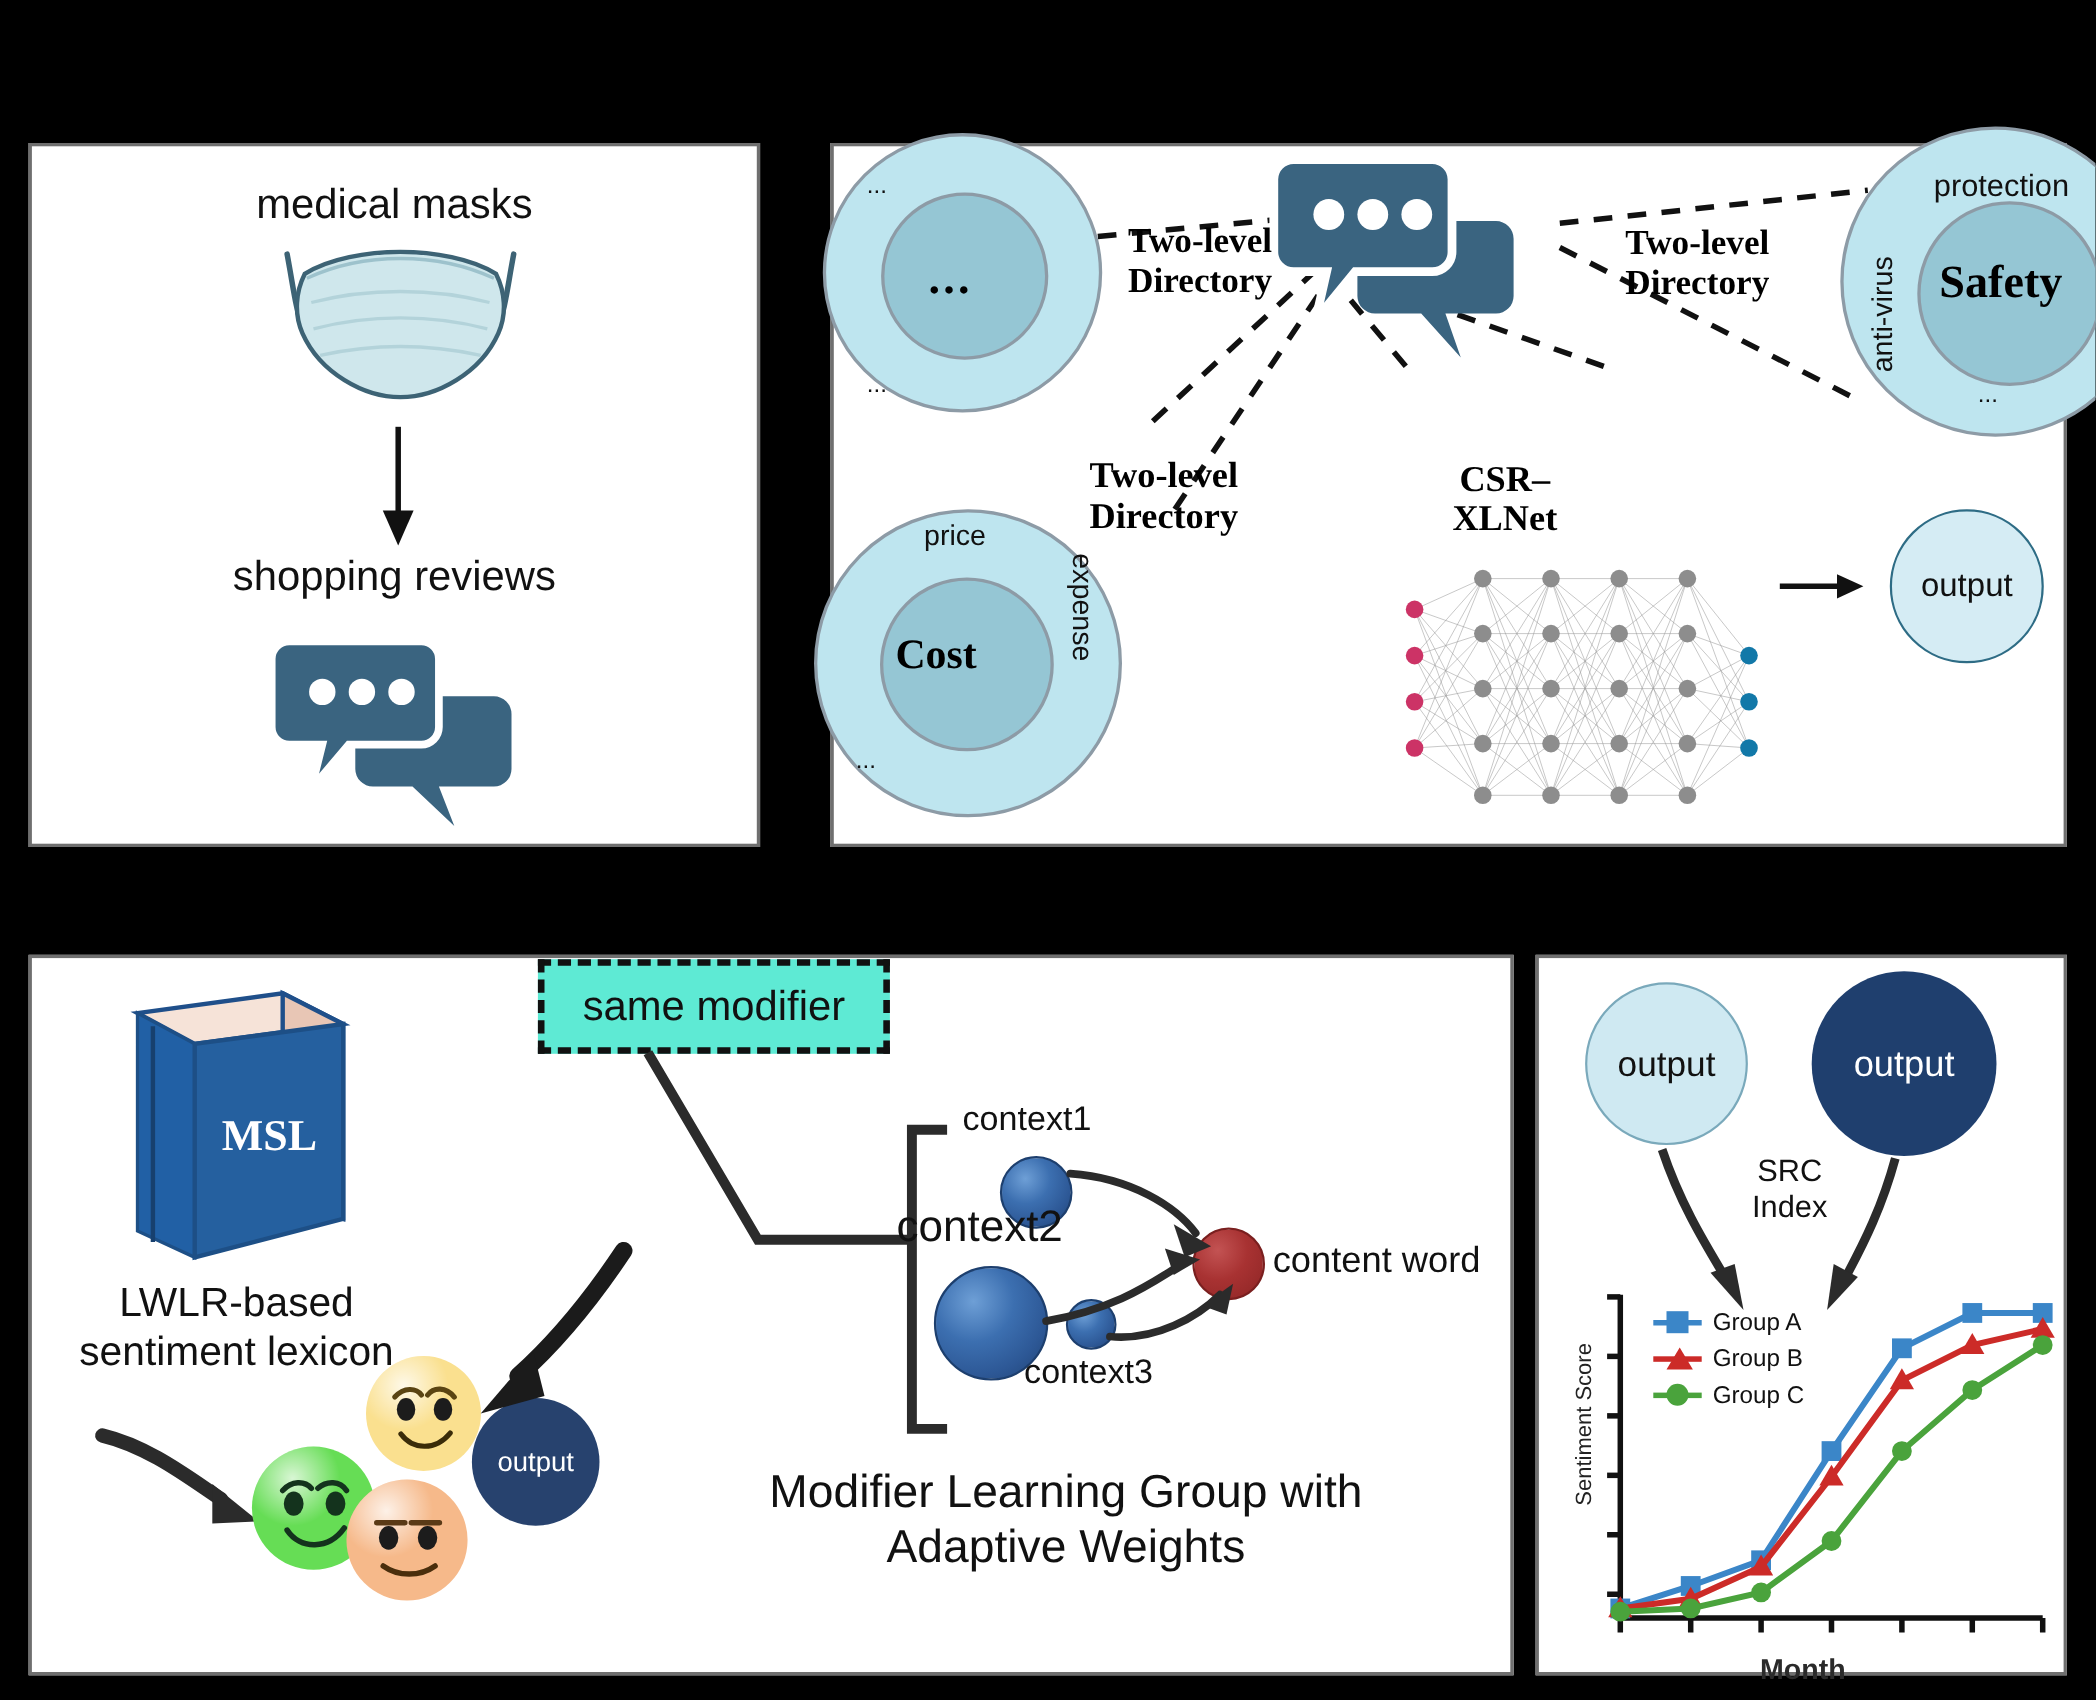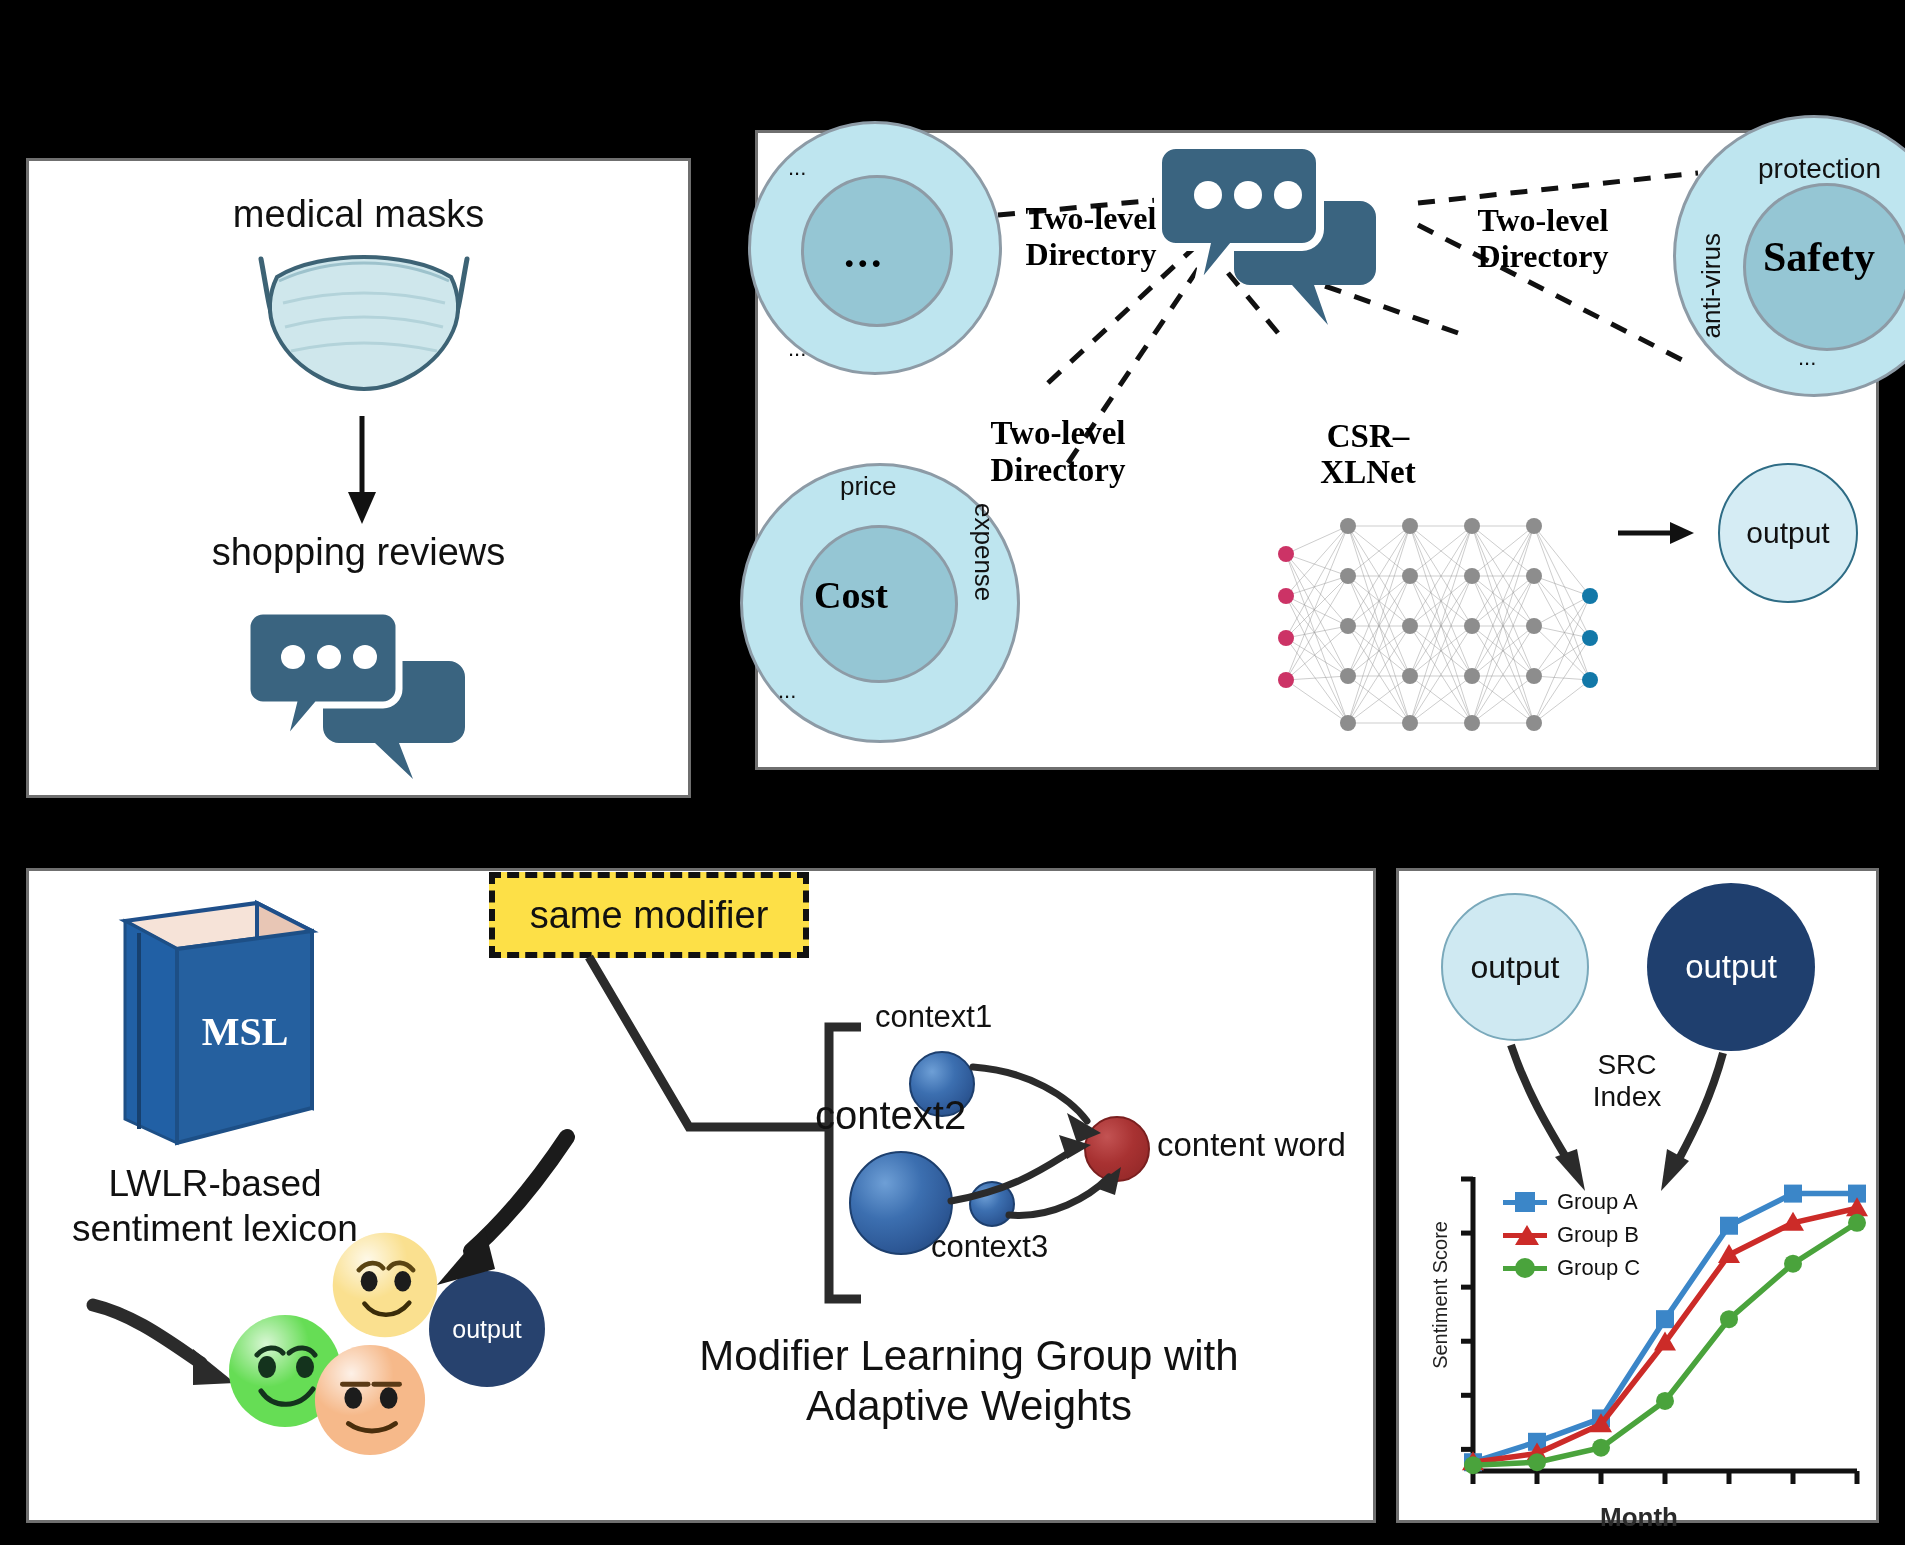--- a/index.html
+++ b/index.html
@@ -1,18 +1,18 @@
 <!DOCTYPE html>
 <html><head>
 <meta charset="utf-8">
 <style>
   html,body{margin:0;padding:0;background:#000;}
   body{width:1905px;height:1545px;font-family:"Liberation Sans",sans-serif;overflow:hidden;position:relative;}
   .panel{position:absolute;background:#fff;border:3px solid #6f6f6f;box-sizing:border-box;}
-  #panel-tl{left:26px;top:130px;width:665px;height:640px;margin-top:28px;}
+  #panel-tl{left:26px;top:130px;width:665px;height:640px;}
   #panel-tr{left:755px;top:130px;width:1124px;height:640px;}
   #panel-bl{left:26px;top:868px;width:1350px;height:655px;}
   #panel-br{left:1396px;top:868px;width:483px;height:655px;}
   .abs{position:absolute;}
   .ctr{text-align:center;}
   .lbl{font-family:"Liberation Sans",sans-serif;color:#111;}
   .serif{font-family:"Liberation Serif",serif;font-weight:700;color:#000;}
   
   .ring{position:absolute;border-radius:50%;border:3px solid #8d9ba6;box-sizing:border-box;}
   .ring.outer{background:#bee5ef;}
@@ -345,21 +345,21 @@
 
   <div class="outcirc" style="left:400px;top:400px;width:116px;height:116px;background:#27426e;">
     <span style="color:#fff;font-size:25px;">output</span>
   </div>
 
   <svg style="left:370px;top:262px;" width="200" height="180" viewBox="0 0 200 180">
     <path d="M168 4 C140 46 108 86 72 118" stroke="#1b1b1b" stroke-width="16" fill="none" stroke-linecap="round"></path>
     <polygon points="38,152 86,96 96,136" fill="#1b1b1b"></polygon>
   </svg>
 
-  <div class="box-dash" style="left:460px;top:1px;width:320px;height:86px;background:#fde047;">
+  <div class="box-dash" style="left:460px;top:1px;width:320px;height:86px;background:#5eead4;">
     <span class="lbl" style="font-size:38px;">same modifier</span>
   </div>
 
   <svg style="left:500px;top:86px;" width="360" height="220" viewBox="0 0 360 220">
     <path d="M60 0 L160 170 L300 170" stroke="#2b2b2b" stroke-width="9" fill="none" stroke-linejoin="miter"></path>
   </svg>
 
   <svg style="left:790px;top:152px;" width="50" height="280" viewBox="0 0 50 280">
     <path d="M42 4 H10 V276 H42" stroke="#2b2b2b" stroke-width="9" fill="none"></path>
   </svg>

